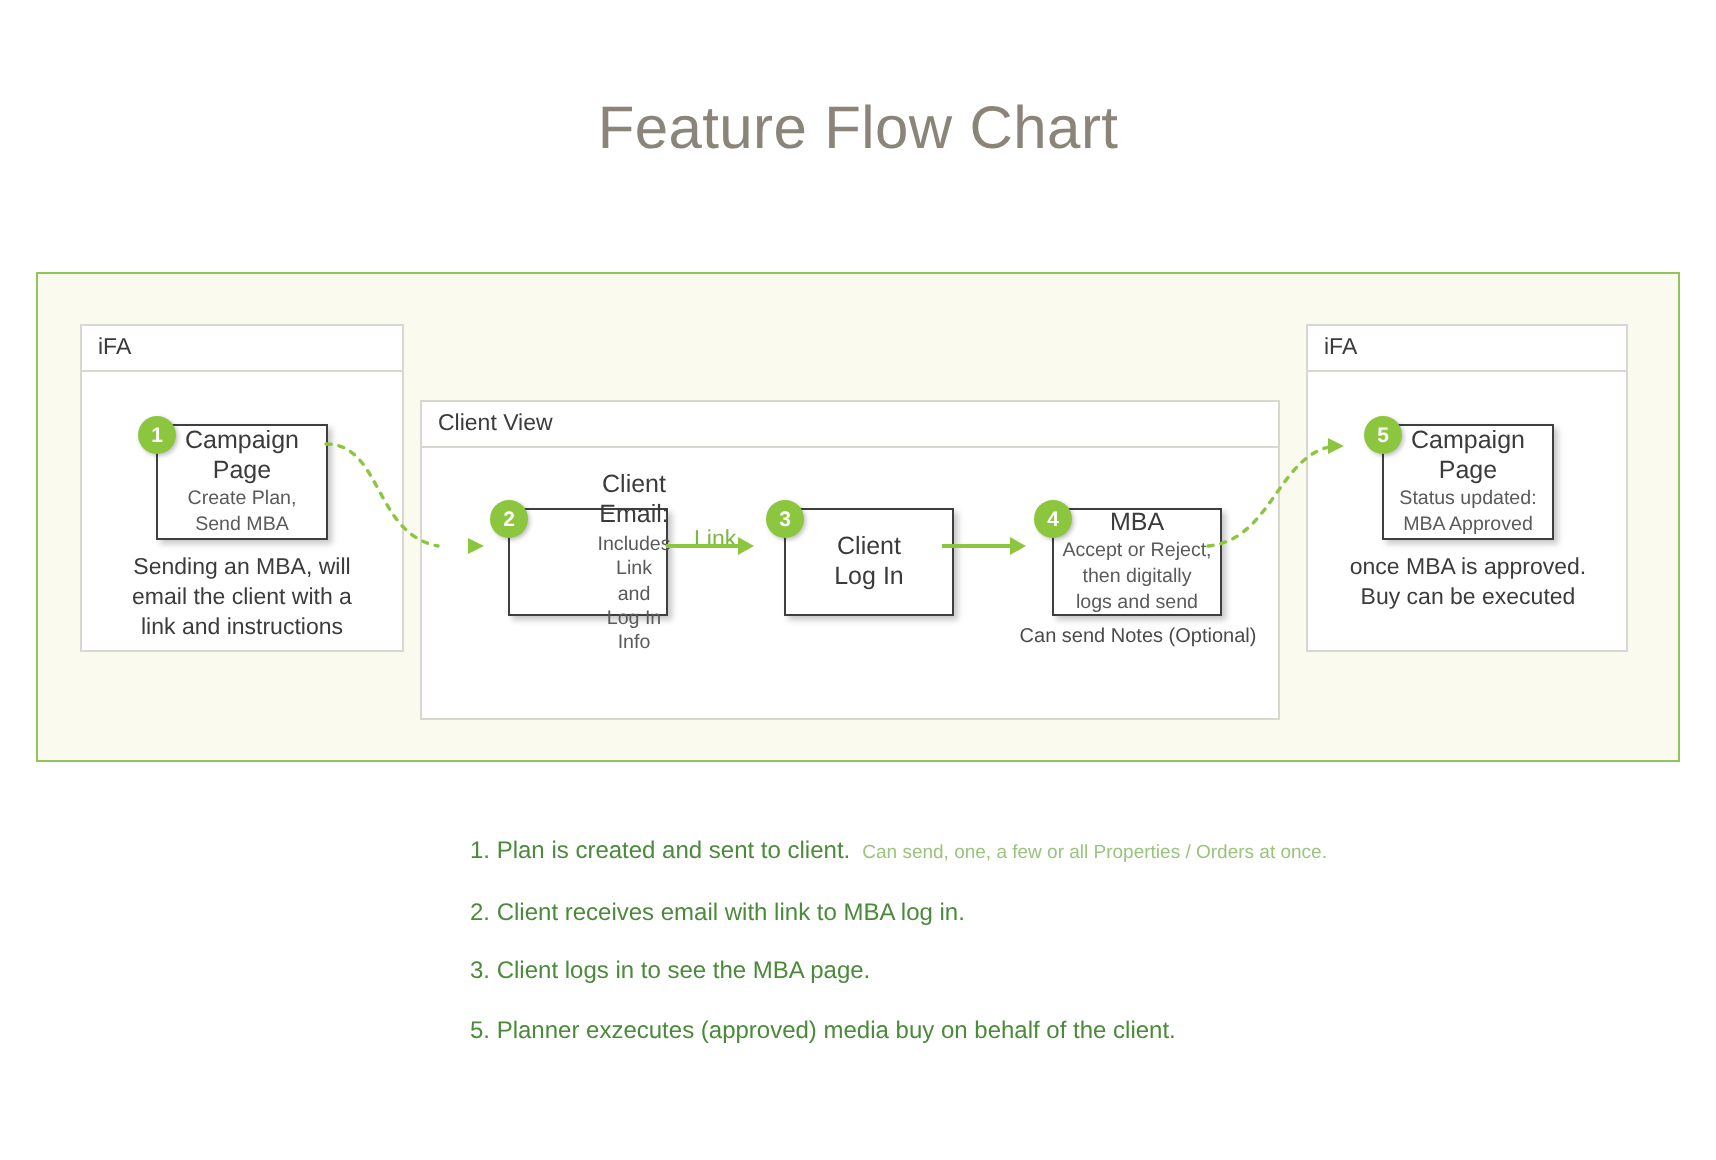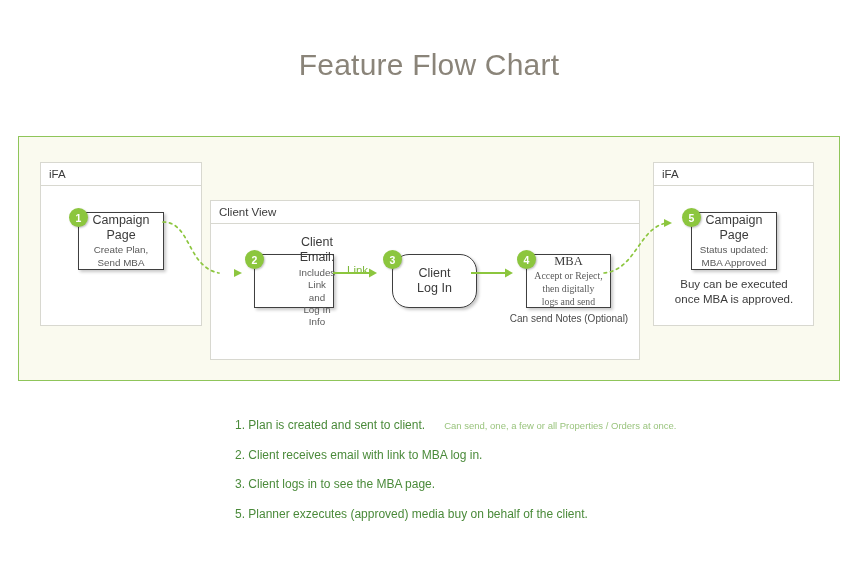--- a/index.html
+++ b/index.html
@@ -149,21 +149,21 @@
   .step {
     font-size: 12px;
     color: #4a8a3a;
     margin-bottom: 14.5px;
     line-height: 15px;
     white-space: nowrap;
   }
   .step .note {
     font-size: 9.5px;
     color: #9ac47e;
-    margin-left: 19px;
+    margin-left: 6px;
   }
 </style>
 </head>
 <body>
 
 <div class="page-title">Feature Flow Chart</div>
 
 <div class="flow-container">
 
   <svg class="connectors" viewBox="0 0 822 245">
@@ -184,44 +184,49 @@
   <div class="panel panel-ifa-left">
     <div class="panel-header">iFA</div>
     <div class="panel-body">
       <div class="badge" style="left:28px; top:22px;">1</div>
       <div class="pbox" style="left:37px; top:26px; width:86px; height:58px;">
         <div class="ptitle">Campaign</div>
         <div class="ptitle">Page</div>
         <div class="psub">Create Plan,</div>
         <div class="psub">Send MBA</div>
       </div>
+      <div class="caption" style="left:8px; top:91px; width:144px;">
+        <div>Sending an MBA, will</div>
+        <div>email the client with a</div>
+        <div>link and instructions</div>
+      </div>
     </div>
   </div>
 
   <div class="panel panel-client">
     <div class="panel-header">Client View</div>
     <div class="panel-body">
 
       <div class="badge" style="left:34px; top:26px;">2</div>
       <div class="pbox" style="left:43px; top:30px; width:80px; height:54px;padding-left:46px;">
         <div class="ptitle">Client Email:</div>
         <div class="psub" style="margin-top:2px;">Includes Link</div>
         <div class="psub">and Log In Info</div>
       </div>
 
       <div class="arrow-label" style="left:136px; top:40px;">Link</div>
 
       <div class="badge" style="left:172px; top:26px;">3</div>
-      <div class="pbox" style="left:181px; top:30px; width:85px; height:54px;border-radius:17px;">
+      <div class="pbox" style="left:181px; top:30px; width:85px; height:54px;">
         <div class="ptitle">Client</div>
         <div class="ptitle">Log In</div>
       </div>
 
       <div class="badge" style="left:306px; top:26px;">4</div>
-      <div class="pbox" style="left:315px; top:30px; width:85px; height:54px;font-family:Liberation Serif, serif;">
+      <div class="pbox" style="left:315px; top:30px; width:85px; height:54px;">
         <div class="ptitle">MBA</div>
         <div class="psub">Accept or Reject,</div>
         <div class="psub">then digitally</div>
         <div class="psub">logs and send</div>
       </div>
       <div class="caption-small" style="left:295px; top:89px; width:126px;">Can send Notes (Optional)</div>
 
     </div>
   </div>
 
@@ -229,22 +234,22 @@
     <div class="panel-header">iFA</div>
     <div class="panel-body">
       <div class="badge" style="left:28px; top:22px;">5</div>
       <div class="pbox" style="left:37px; top:26px; width:86px; height:58px;">
         <div class="ptitle">Campaign</div>
         <div class="ptitle">Page</div>
         <div class="psub">Status updated:</div>
         <div class="psub">MBA Approved</div>
       </div>
       <div class="caption" style="left:8px; top:91px; width:144px;">
+        <div>once MBA is approved.</div>
         <div>Buy can be executed</div>
-        <div>once MBA is approved.</div>
       </div>
     </div>
   </div>
 
 </div>
 
 <div class="steps">
   <div class="step">
     <span>1. Plan is created and sent to client.</span><span class="note">Can send, one, a few or all Properties / Orders at once.</span>
   </div>

